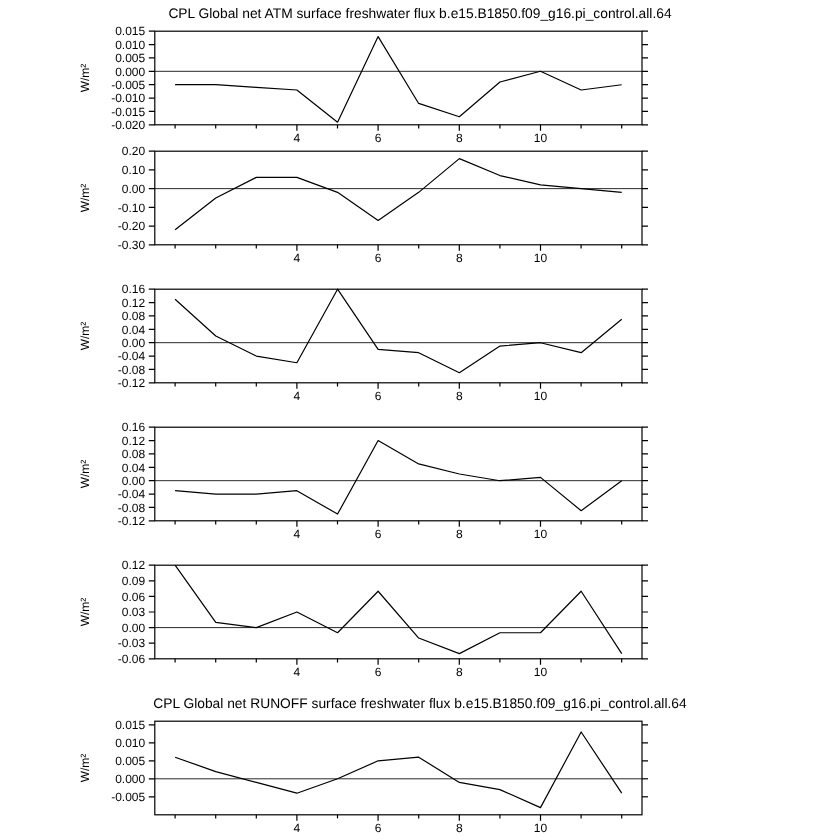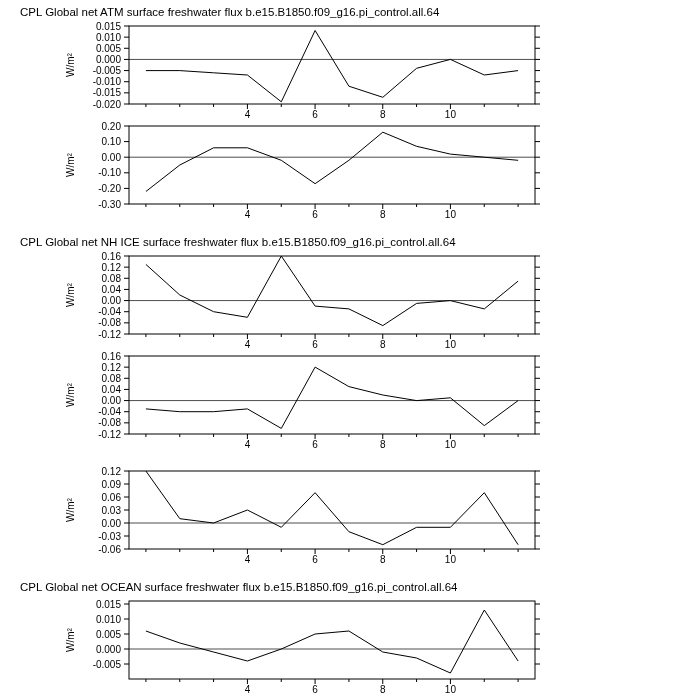--- a/index.html
+++ b/index.html
@@ -7,21 +7,21 @@
   body {
     width: 700px; height: 700px;
     background: #ffffff; color: #000000;
     font-family: "Liberation Sans", "DejaVu Sans", sans-serif;
     overflow: hidden;
   }
   .page { padding-top: 5px; }
   .panel { height: 115px; }
   .chart-title {
     height: 15px; line-height: 15px;
-    font-size: 11.5px; 
+    font-size: 11.5px; text-align: center;
     margin-left: 20px; width: 660px;
     white-space: nowrap; overflow: hidden;
   }
   svg.plot { display: block; margin-left: 4px; }
   svg text { font-family: "Liberation Sans", "DejaVu Sans", sans-serif; fill: #000; }
 </style>
 </head>
 <body>
 
 <div class="page">
@@ -113,21 +113,20 @@
         <text x="243.41666666666669" y="98" text-anchor="middle" font-size="10">4</text>
         <text x="311.0833333333333" y="98" text-anchor="middle" font-size="10">6</text>
         <text x="378.75" y="98" text-anchor="middle" font-size="10">8</text>
         <text x="446.41666666666663" y="98" text-anchor="middle" font-size="10">10</text>
         <text x="70" y="45" text-anchor="middle" font-size="10" transform="rotate(-90 70 45)">W/m²</text>
         <polyline points="141.9,71.5 175.8,45.0 209.6,27.8 243.4,27.8 277.3,40.3 311.1,63.7 344.9,40.3 378.8,12.2 412.6,26.3 446.4,34.1 480.3,37.2 514.1,40.3" fill="none" stroke="#000000" stroke-width="1" stroke-linejoin="round"></polyline>
       </svg>
   </section>
 
   <section class="panel">
-    <div class="chart-title">CPL Global net NH ICE surface freshwater flux b.e15.B1850.f09_g16.pi_control.all.64</div>
     <svg class="plot" width="556" height="100" viewBox="0 0 556 100">
         <line x1="125" x2="531" y1="50.57142857142857" y2="50.57142857142857" stroke="#000000" stroke-width="0.7"></line>
         <rect x="125" y="6" width="406" height="78" fill="none" stroke="#000000" stroke-width="1"></rect>
         <line x1="120" x2="125" y1="6" y2="6" stroke="#000000" stroke-width="1"></line>
         <line x1="531" x2="536" y1="6" y2="6" stroke="#000000" stroke-width="1"></line>
         <text x="117" y="9.5" text-anchor="end" font-size="10">0.16</text>
         <line x1="120" x2="125" y1="17.142857142857146" y2="17.142857142857146" stroke="#000000" stroke-width="1"></line>
         <line x1="531" x2="536" y1="17.142857142857146" y2="17.142857142857146" stroke="#000000" stroke-width="1"></line>
         <text x="117" y="20.642857142857146" text-anchor="end" font-size="10">0.12</text>
         <line x1="120" x2="125" y1="28.285714285714285" y2="28.285714285714285" stroke="#000000" stroke-width="1"></line>
@@ -258,21 +257,21 @@
         <text x="243.41666666666669" y="98" text-anchor="middle" font-size="10">4</text>
         <text x="311.0833333333333" y="98" text-anchor="middle" font-size="10">6</text>
         <text x="378.75" y="98" text-anchor="middle" font-size="10">8</text>
         <text x="446.41666666666663" y="98" text-anchor="middle" font-size="10">10</text>
         <text x="70" y="45" text-anchor="middle" font-size="10" transform="rotate(-90 70 45)">W/m²</text>
         <polyline points="141.9,6.0 175.8,53.7 209.6,58.0 243.4,45.0 277.3,62.3 311.1,27.7 344.9,66.7 378.8,79.7 412.6,62.3 446.4,62.3 480.3,27.7 514.1,79.7" fill="none" stroke="#000000" stroke-width="1" stroke-linejoin="round"></polyline>
       </svg>
   </section>
 
   <section class="panel">
-    <div class="chart-title">CPL Global net OCEAN surface freshwater flux b.e15.B1850.f09_g16.pi_control.all.64</div>
+    <div class="chart-title">CPL Global net RUNOFF surface freshwater flux b.e15.B1850.f09_g16.pi_control.all.64</div>
     <svg class="plot" width="556" height="100" viewBox="0 0 556 100">
         <line x1="125" x2="531" y1="53.99999999999999" y2="53.99999999999999" stroke="#000000" stroke-width="0.7"></line>
         <rect x="125" y="6" width="406" height="78" fill="none" stroke="#000000" stroke-width="1"></rect>
         <line x1="120" x2="125" y1="9.000000000000002" y2="9.000000000000002" stroke="#000000" stroke-width="1"></line>
         <line x1="531" x2="536" y1="9.000000000000002" y2="9.000000000000002" stroke="#000000" stroke-width="1"></line>
         <text x="117" y="12.500000000000002" text-anchor="end" font-size="10">0.015</text>
         <line x1="120" x2="125" y1="24" y2="24" stroke="#000000" stroke-width="1"></line>
         <line x1="531" x2="536" y1="24" y2="24" stroke="#000000" stroke-width="1"></line>
         <text x="117" y="27.5" text-anchor="end" font-size="10">0.010</text>
         <line x1="120" x2="125" y1="38.99999999999999" y2="38.99999999999999" stroke="#000000" stroke-width="1"></line>

